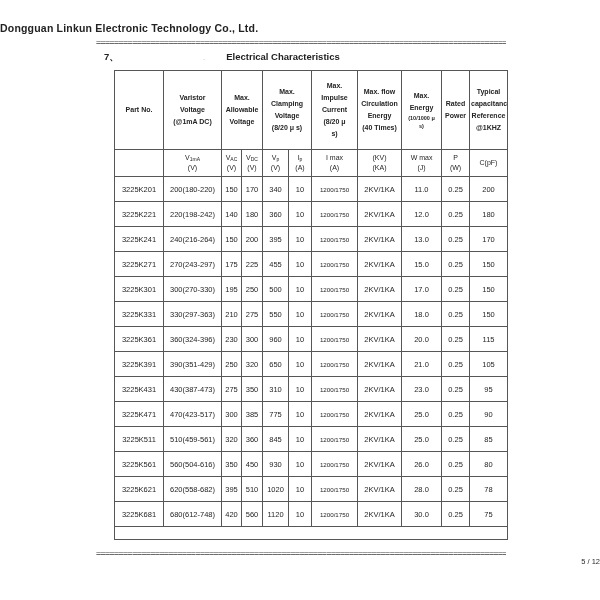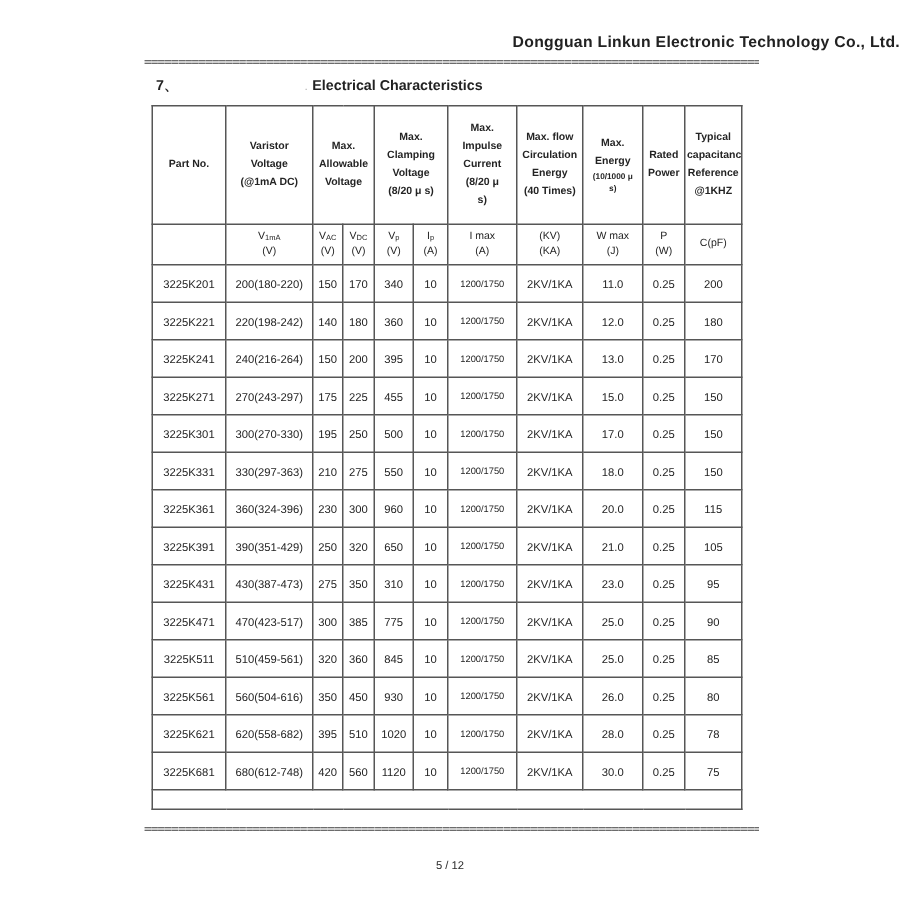--- a/index.html
+++ b/index.html
@@ -1,51 +1,51 @@
 <!DOCTYPE html>
 <html><head>
 <meta charset="utf-8">
 <style>
   html,body { margin:0; padding:0; background:#ffffff; }
   .page {
     position:relative; width:600px; height:600px; background:#ffffff;
     font-family:"Liberation Sans", sans-serif; color:#1b1b1b; overflow:hidden;
   }
   .company {
-    position:absolute; top:22px; left:0; width:600px; text-align:right;
+    position:absolute; top:22px; left:0; width:600px; text-align:left;
     font-size:10.5px; font-weight:700; letter-spacing:0.2px; color:#222;
   }
   .divider {
     position:absolute; left:96px; width:410px; height:11px; overflow:hidden;
     white-space:nowrap; font-size:8.5px; letter-spacing:-0.6px; color:#3c3c3c;
     font-family:"DejaVu Sans Mono", monospace; line-height:11px;
   }
   .divider.top { top:37px; }
   .divider.bottom { top:548px; }
   .section { position:absolute; top:51px; left:104px; font-size:9.5px; font-weight:700; color:#222; }
   .section .num { display:inline-block; width:99px; }
   .section .dot { color:#b5b5b5; font-weight:400; font-size:8px; }
-  .section .title { margin-left:3px; }
+  .section .title { margin-left:21px; }
 
   table.spec {
-    position:absolute; top:70px; left:101px; width:393px;
+    position:absolute; top:70px; left:114px; width:393px;
     border-collapse:collapse; table-layout:fixed;
   }
   table.spec th, table.spec td {
     border:1px solid #565656; padding:0 1px; text-align:center; vertical-align:middle;
     overflow:hidden; color:#242424;
   }
   tr.group th { height:78px; font-weight:700; font-size:7px; line-height:1.7; white-space:pre-line; }
   tr.units td { height:26px; font-size:7px; font-weight:400; line-height:1.4; white-space:pre-line; }
   tr.units sub { font-size:5px; vertical-align:-1px; }
   tbody.rows td { height:24px; font-size:7.5px; font-weight:400; }
   tbody.rows td.small { font-size:6.2px; }
   tfoot td.empty { height:12px; }
   .energy-sub { display:block; font-size:5.5px; font-weight:700; line-height:1.5; }
-  .pageno { position:absolute; top:572px; left:0; width:600px; text-align:center; font-size:7.5px; color:#2a2a2a; }
+  .pageno { position:absolute; top:557px; left:0; width:600px; text-align:right; font-size:7.5px; color:#2a2a2a; }
 </style>
 </head>
 <body>
 
 <div class="page">
 
   <div class="company">Dongguan Linkun Electronic Technology Co., Ltd.</div>
 
   <div class="divider top">==========================================================================================================================</div>
 

